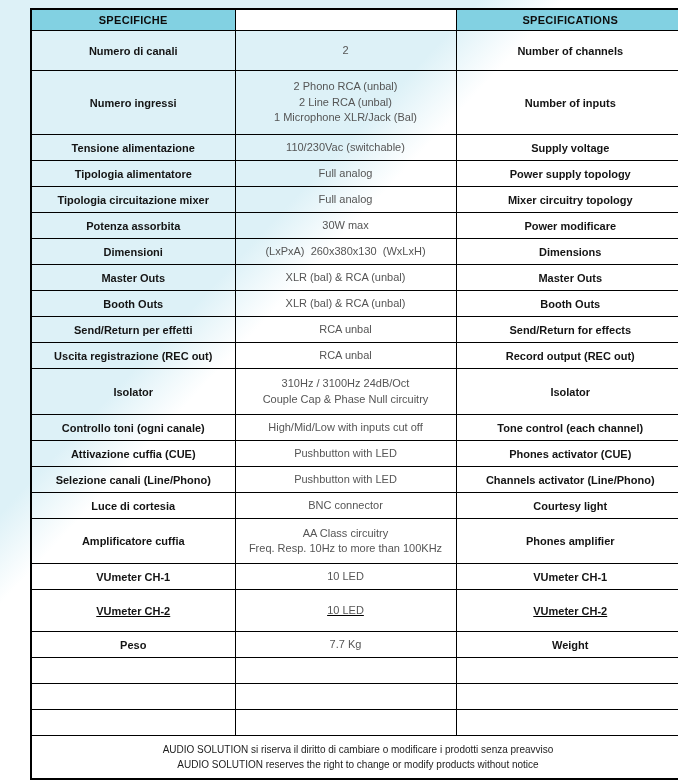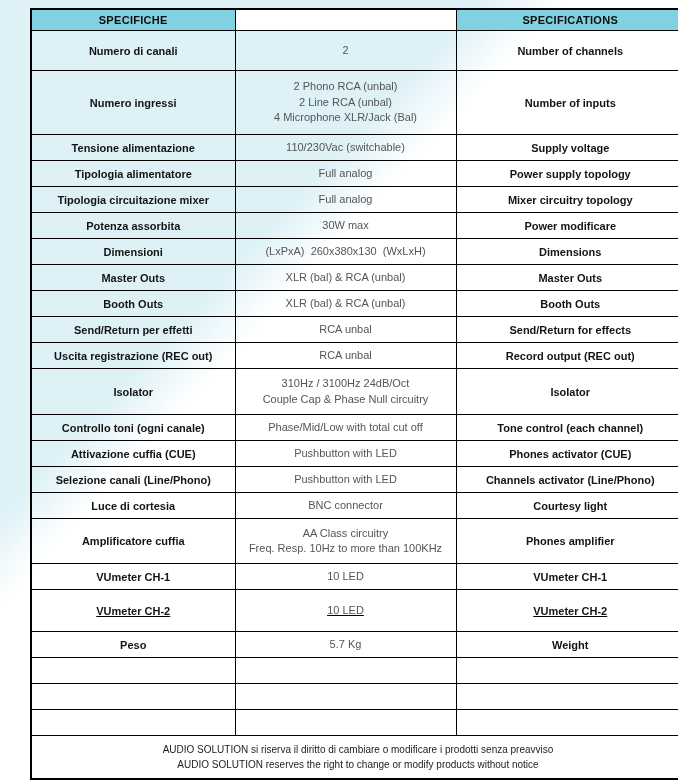--- a/index.html
+++ b/index.html
@@ -66,21 +66,21 @@
       </tr>
     </thead>
     <tbody>
         <tr>
           <td class="lab">Numero di canali</td>
           <td class="val"><span class="vline">2</span></td>
           <td class="lab">Number of channels</td>
         </tr>
         <tr>
           <td class="lab">Numero ingressi</td>
-          <td class="val"><span class="vline">2 Phono RCA (unbal)</span><span class="vline">2 Line RCA (unbal)</span><span class="vline">4 Microphone XLR/Jack (Bal)</span></td>
+          <td class="val"><span class="vline">2 Phono RCA (unbal)</span><span class="vline">2 Line RCA (unbal)</span><span class="vline">1 Microphone XLR/Jack (Bal)</span></td>
           <td class="lab">Number of inputs</td>
         </tr>
         <tr>
           <td class="lab">Tensione alimentazione</td>
           <td class="val"><span class="vline">110/230Vac (switchable)</span></td>
           <td class="lab">Supply voltage</td>
         </tr>
         <tr>
           <td class="lab">Tipologia alimentatore</td>
           <td class="val"><span class="vline">Full analog</span></td>
@@ -121,21 +121,21 @@
           <td class="val"><span class="vline">RCA unbal</span></td>
           <td class="lab">Record output (REC out)</td>
         </tr>
         <tr>
           <td class="lab">Isolator</td>
           <td class="val"><span class="vline">310Hz / 3100Hz 24dB/Oct</span><span class="vline">Couple Cap &amp; Phase Null circuitry</span></td>
           <td class="lab">Isolator</td>
         </tr>
         <tr>
           <td class="lab">Controllo toni (ogni canale)</td>
-          <td class="val"><span class="vline">Phase/Mid/Low with total cut off</span></td>
+          <td class="val"><span class="vline">High/Mid/Low with inputs cut off</span></td>
           <td class="lab">Tone control (each channel)</td>
         </tr>
         <tr>
           <td class="lab">Attivazione cuffia (CUE)</td>
           <td class="val"><span class="vline">Pushbutton with LED</span></td>
           <td class="lab">Phones activator (CUE)</td>
         </tr>
         <tr>
           <td class="lab">Selezione canali (Line/Phono)</td>
           <td class="val"><span class="vline">Pushbutton with LED</span></td>
@@ -156,21 +156,21 @@
           <td class="val"><span class="vline">10 LED</span></td>
           <td class="lab">VUmeter CH-1</td>
         </tr>
         <tr>
           <td class="lab">VUmeter CH-2</td>
           <td class="val"><span class="vline">10 LED</span></td>
           <td class="lab">VUmeter CH-2</td>
         </tr>
         <tr>
           <td class="lab">Peso</td>
-          <td class="val"><span class="vline">5.7 Kg</span></td>
+          <td class="val"><span class="vline">7.7 Kg</span></td>
           <td class="lab">Weight</td>
         </tr>
         <tr>
           <td class="lab"></td>
           <td class="val"></td>
           <td class="lab"></td>
         </tr>
         <tr>
           <td class="lab"></td>
           <td class="val"></td>

